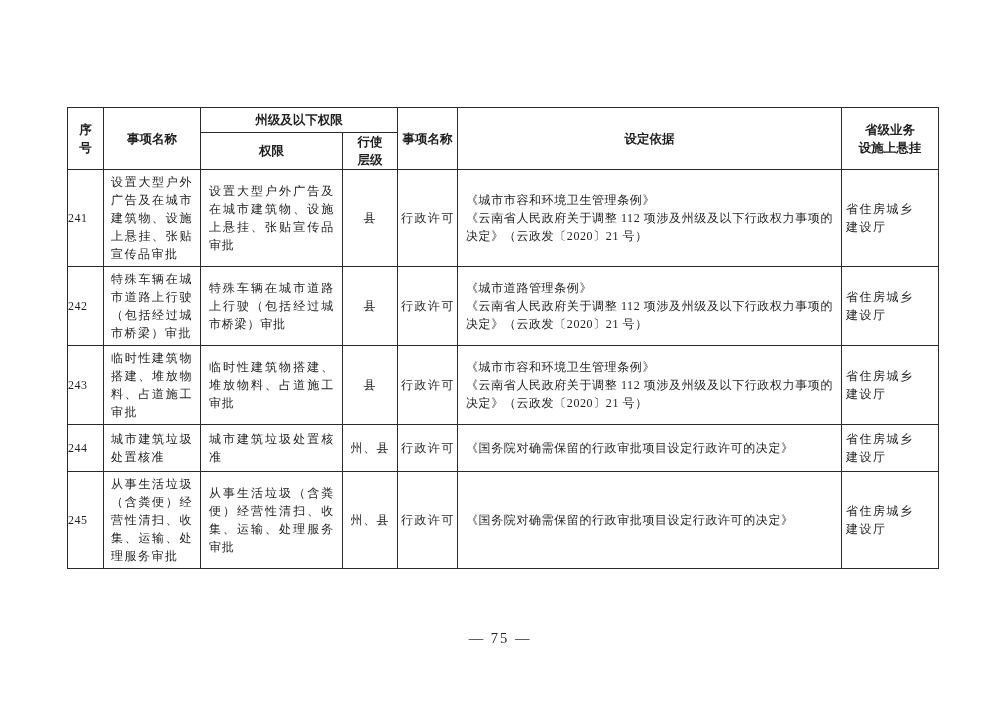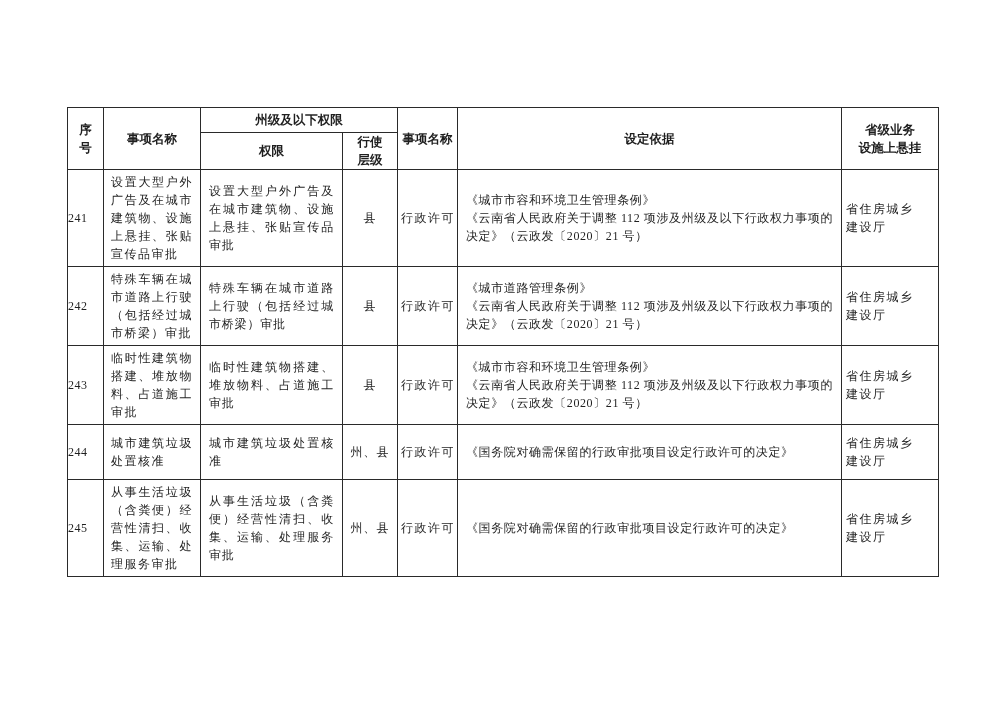--- a/index.html
+++ b/index.html
@@ -150,21 +150,21 @@
         <td class="c-no">243</td>
         <td class="c-name">临时性建筑物搭建、堆放物料、占道施工审批</td>
         <td class="c-auth">临时性建筑物搭建、堆放物料、占道施工审批</td>
         <td class="c-level">县</td>
         <td class="c-type">行政许可</td>
         <td class="c-basis">《城市市容和环境卫生管理条例》
 《云南省人民政府关于调整 112 项涉及州级及以下行政权力事项的决定》（云政发〔2020〕21 号）</td>
         <td class="c-dept">省住房城乡
 建设厅</td>
       </tr>
-      <tr style="height:55px">
+      <tr style="height:47px">
         <td class="c-no">244</td>
         <td class="c-name">城市建筑垃圾处置核准</td>
         <td class="c-auth">城市建筑垃圾处置核准</td>
         <td class="c-level">州、县</td>
         <td class="c-type">行政许可</td>
         <td class="c-basis">《国务院对确需保留的行政审批项目设定行政许可的决定》</td>
         <td class="c-dept">省住房城乡
 建设厅</td>
       </tr>
       <tr style="height:90px">
@@ -173,14 +173,15 @@
         <td class="c-auth">从事生活垃圾（含粪便）经营性清扫、收集、运输、处理服务审批</td>
         <td class="c-level">州、县</td>
         <td class="c-type">行政许可</td>
         <td class="c-basis">《国务院对确需保留的行政审批项目设定行政许可的决定》</td>
         <td class="c-dept">省住房城乡
 建设厅</td>
       </tr>
     </tbody>
   </table>
 
+  <div class="page-number">— 75 —</div>
 
 </div>
 
 </body></html>

